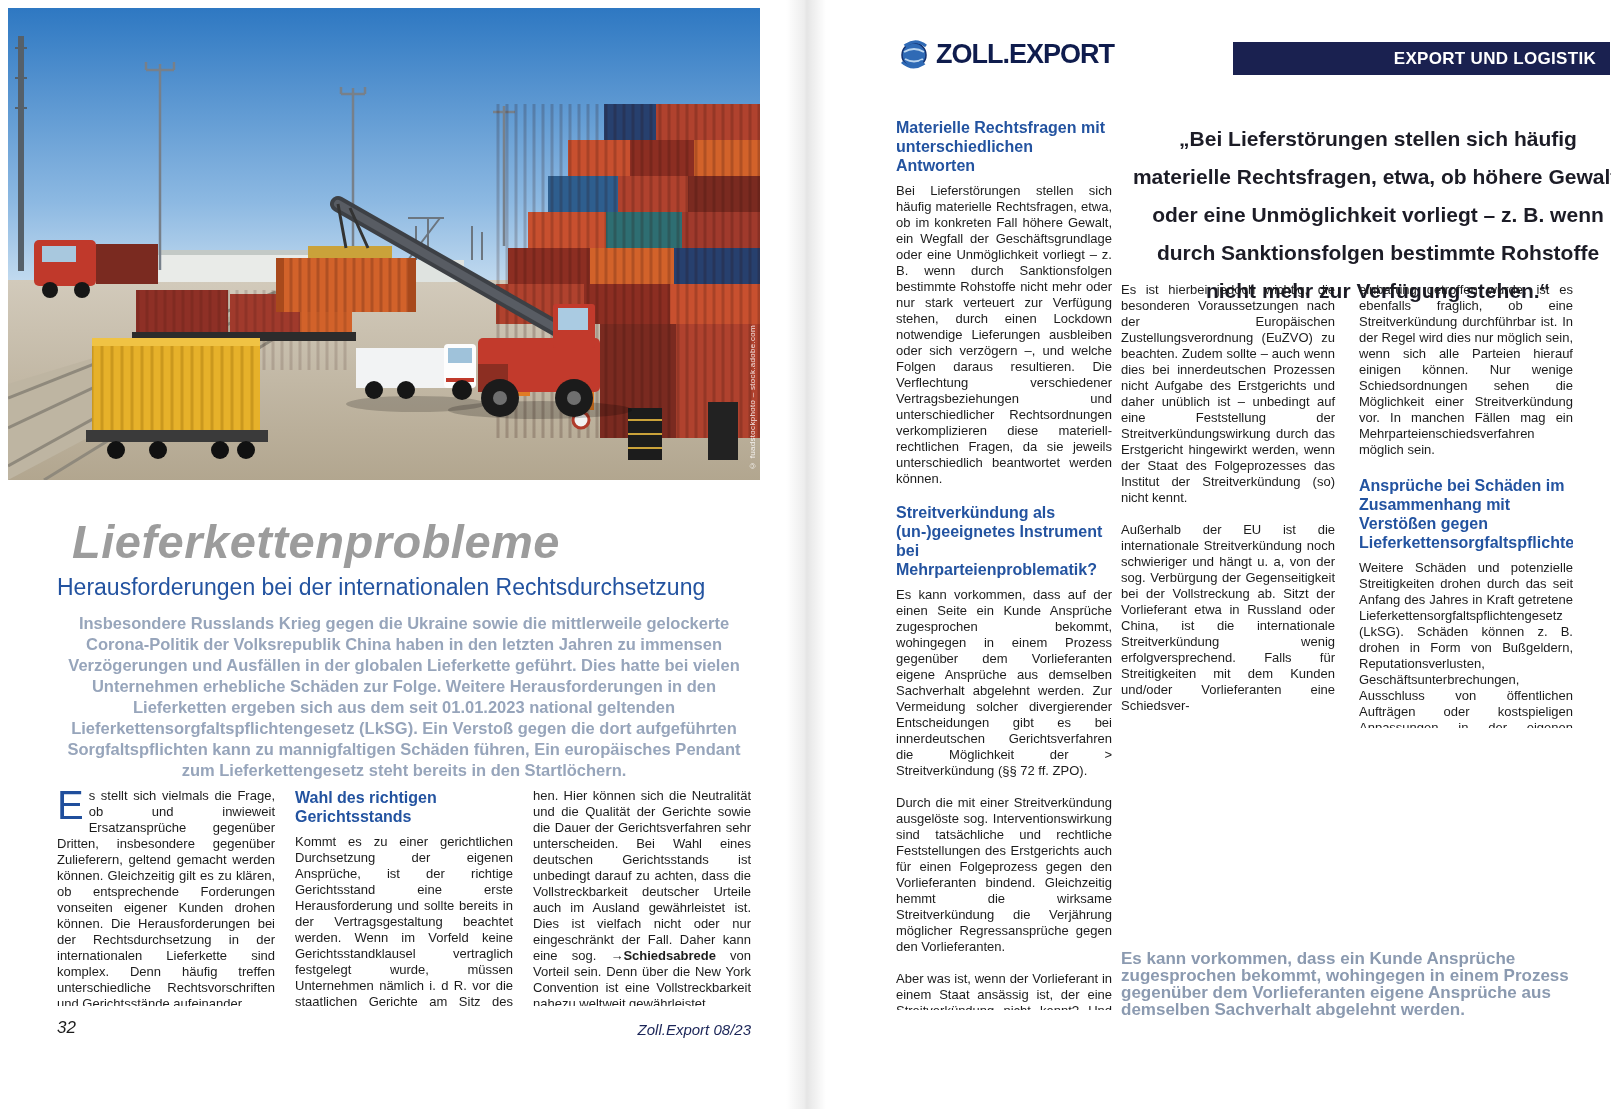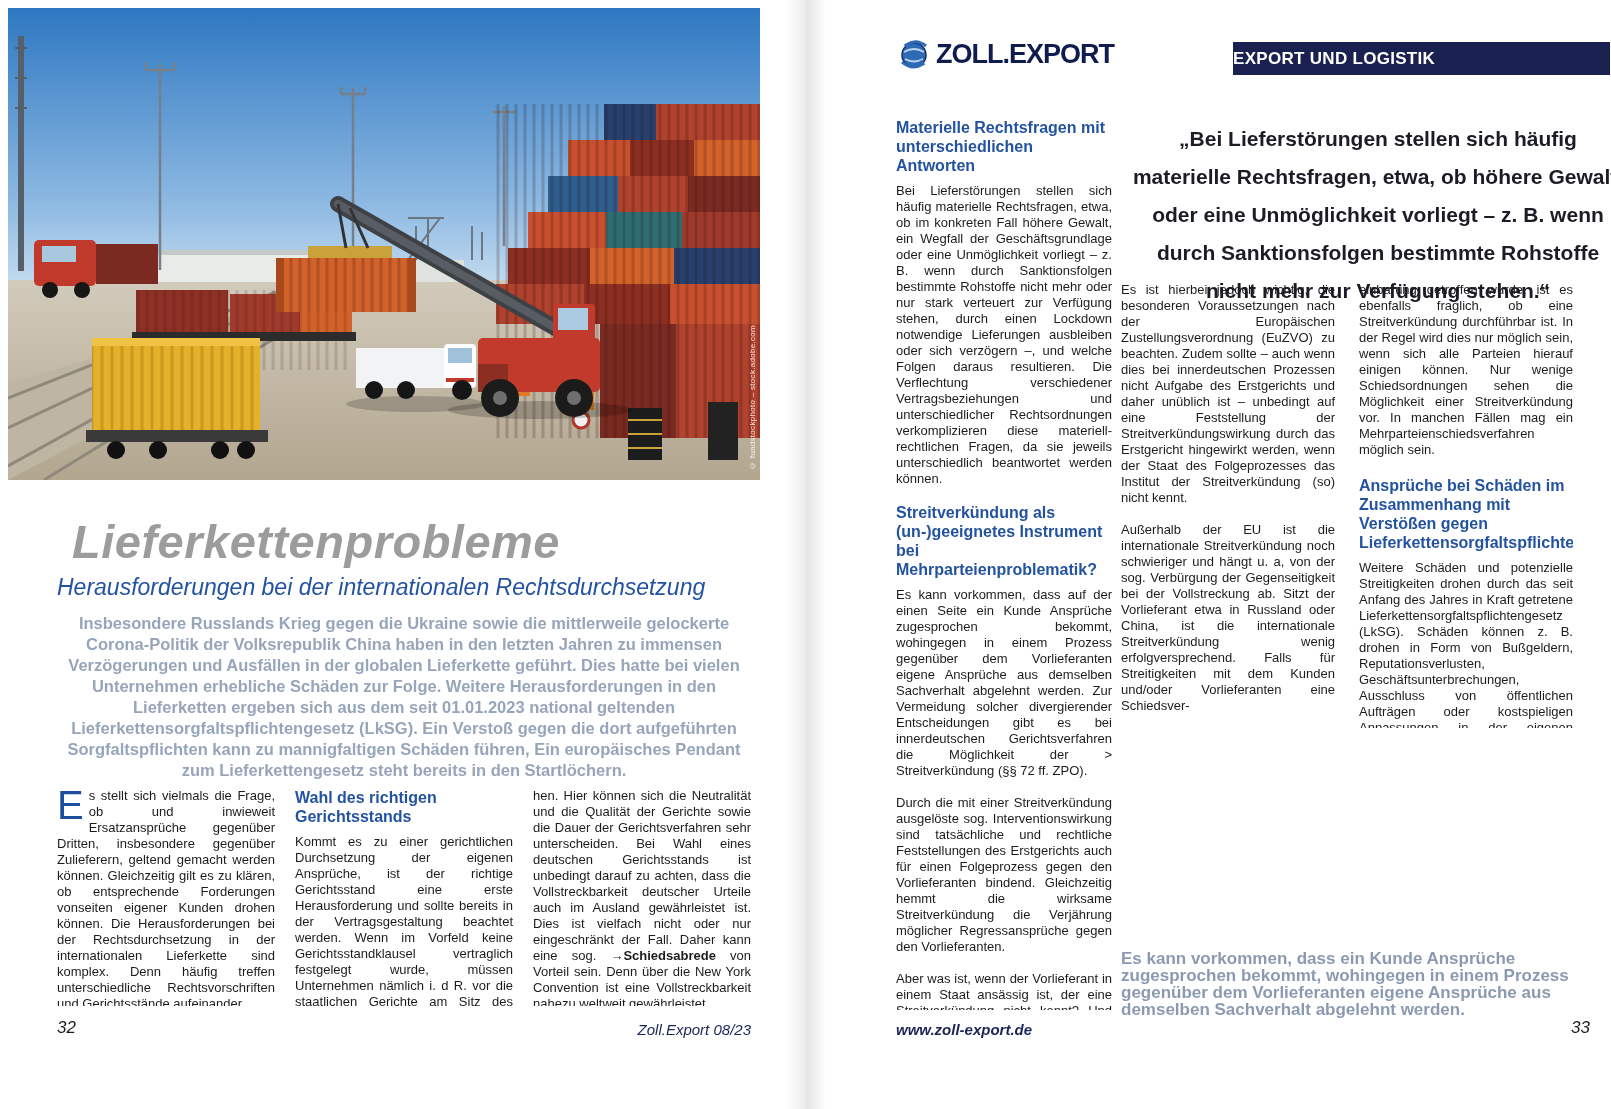--- a/index.html
+++ b/index.html
@@ -28,21 +28,21 @@
   }
 
   
   .title {
     position:absolute; left:56px; top:498px; margin:16px;
     font-size:47px; font-weight:bold; font-style:italic;
     color:#9c9c9c; letter-spacing:0.5px;
   }
   .subtitle {
     position:absolute; left:57px; top:574px; margin:0;
-    font-size:23px; font-weight:normal; color:#2353a0;font-style:italic;
+    font-size:23px; font-weight:normal; color:#2353a0;
   }
   .intro {
     position:absolute; left:57px; top:613px; width:694px; margin:0;
     font-size:16.5px; line-height:21px; font-weight:bold;
     color:#97a5bb; text-align:center;
   }
   .cols { position:absolute; display:flex; }
   .cols-left { left:57px; top:788px; width:694px; gap:20px; height:218px; overflow:hidden; }
   .col { width:218px; }
   .body-txt {
@@ -66,21 +66,21 @@
   .brand-foot { font-size:15px; font-style:italic; color:#1b2558; }
   .url-foot { font-size:15px; font-style:italic; font-weight:bold; color:#1b2558; }
 
   
   .logo { position:absolute; left:36px; top:36px; display:flex; align-items:center; gap:4px; }
   .logo-text {
     font-size:27px; font-weight:bold; color:#0f1c4d; letter-spacing:-1px;
   }
   .section-bar {
     position:absolute; left:373px; top:42px; width:377px; height:33px;
-    background:#1a2150; color:#ffffff; text-align:left;
+    background:#1a2150; color:#ffffff; text-align:right;
     font-size:17px; font-weight:bold; letter-spacing:0.3px; line-height:33px;
     padding-right:14px; box-sizing:border-box;
   }
 
   
   .quote {
     position:absolute; left:272px; top:120px; width:492px; margin:0;
     font-size:21px; line-height:38px; font-weight:bold;
     color:#1c1c26; text-align:center;
   }
@@ -286,20 +286,16 @@
       </div>
       <div class="col">
         <p class="body-txt">einbarung getroffen wurde, ist es ebenfalls fraglich, ob eine Streitverkündung durchführbar ist. In der Regel wird dies nur möglich sein, wenn sich alle Parteien hierauf einigen können. Nur wenige Schiedsordnungen sehen die Möglichkeit einer Streitverkündung vor. In manchen Fällen mag ein Mehrparteienschiedsverfahren möglich sein.</p>
         <h3 class="col-heading" style="margin-top:18px">Ansprüche bei Schäden im Zusammenhang mit Verstößen gegen Lieferkettensorgfaltspflichten?</h3>
         <p class="body-txt">Weitere Schäden und potenzielle Streitigkeiten drohen durch das seit Anfang des Jahres in Kraft getretene Lieferkettensorgfaltspflichtengesetz (LkSG). Schäden können z. B. drohen in Form von Bußgeldern, Reputationsverlusten, Geschäftsunterbrechungen, Ausschluss von öffentlichen Aufträgen oder kostspieligen Anpassungen in der eigenen Beschaffungskette. Das LkSG legt umfassende unternehmerische Sorgfaltspflichten zur Achtung von Menschenrech-</p>
       </div>
     </div>
 
     <p class="caption">Es kann vorkommen, dass ein Kunde Ansprüche zugesprochen bekommt, wohingegen in einem Prozess gegenüber dem Vorlieferanten eigene Ansprüche aus demselben Sachverhalt abgelehnt werden.</p>
 
-    <div class="footer-row footer-right">
-      <span class="url-foot">www.zoll-export.de</span>
-      <span class="pageno">33</span>
-    </div>
   </section>
 
   <div class="gutter"></div>
 </div>
 
 </body></html>

